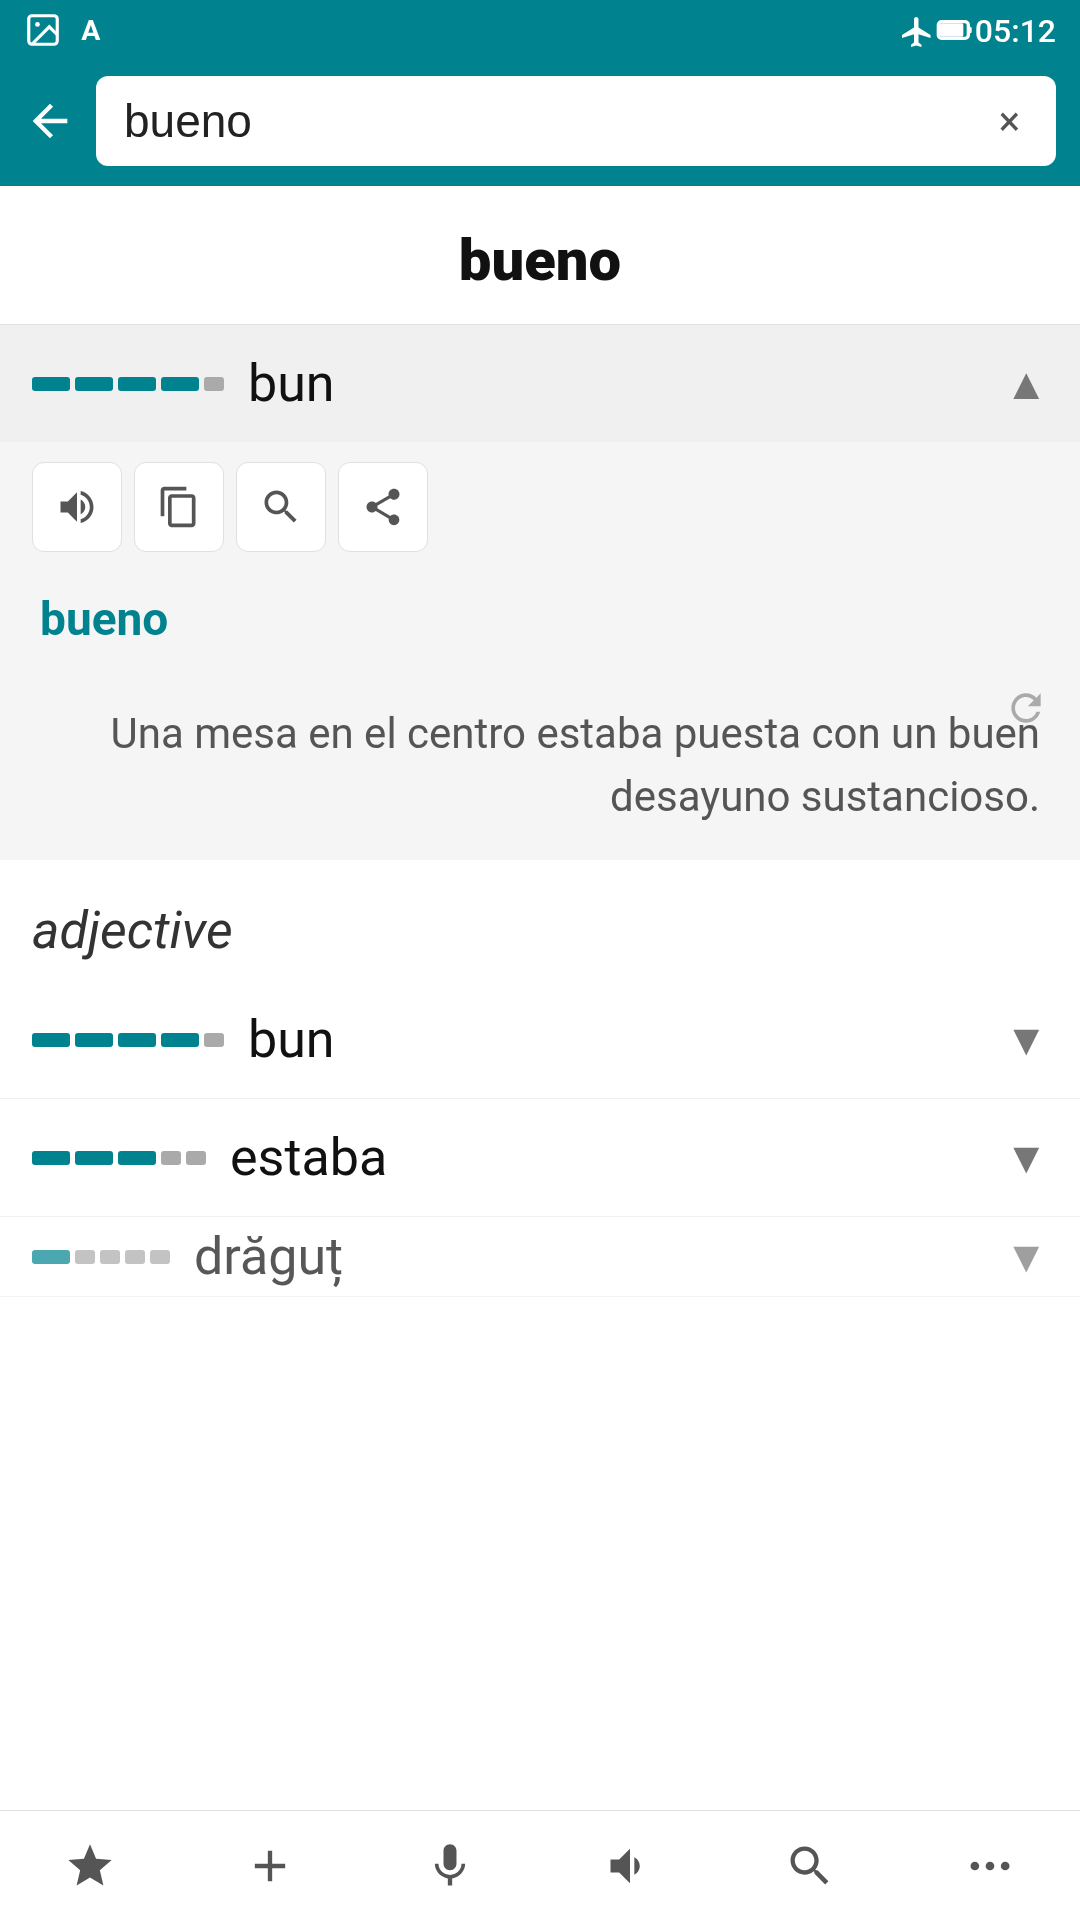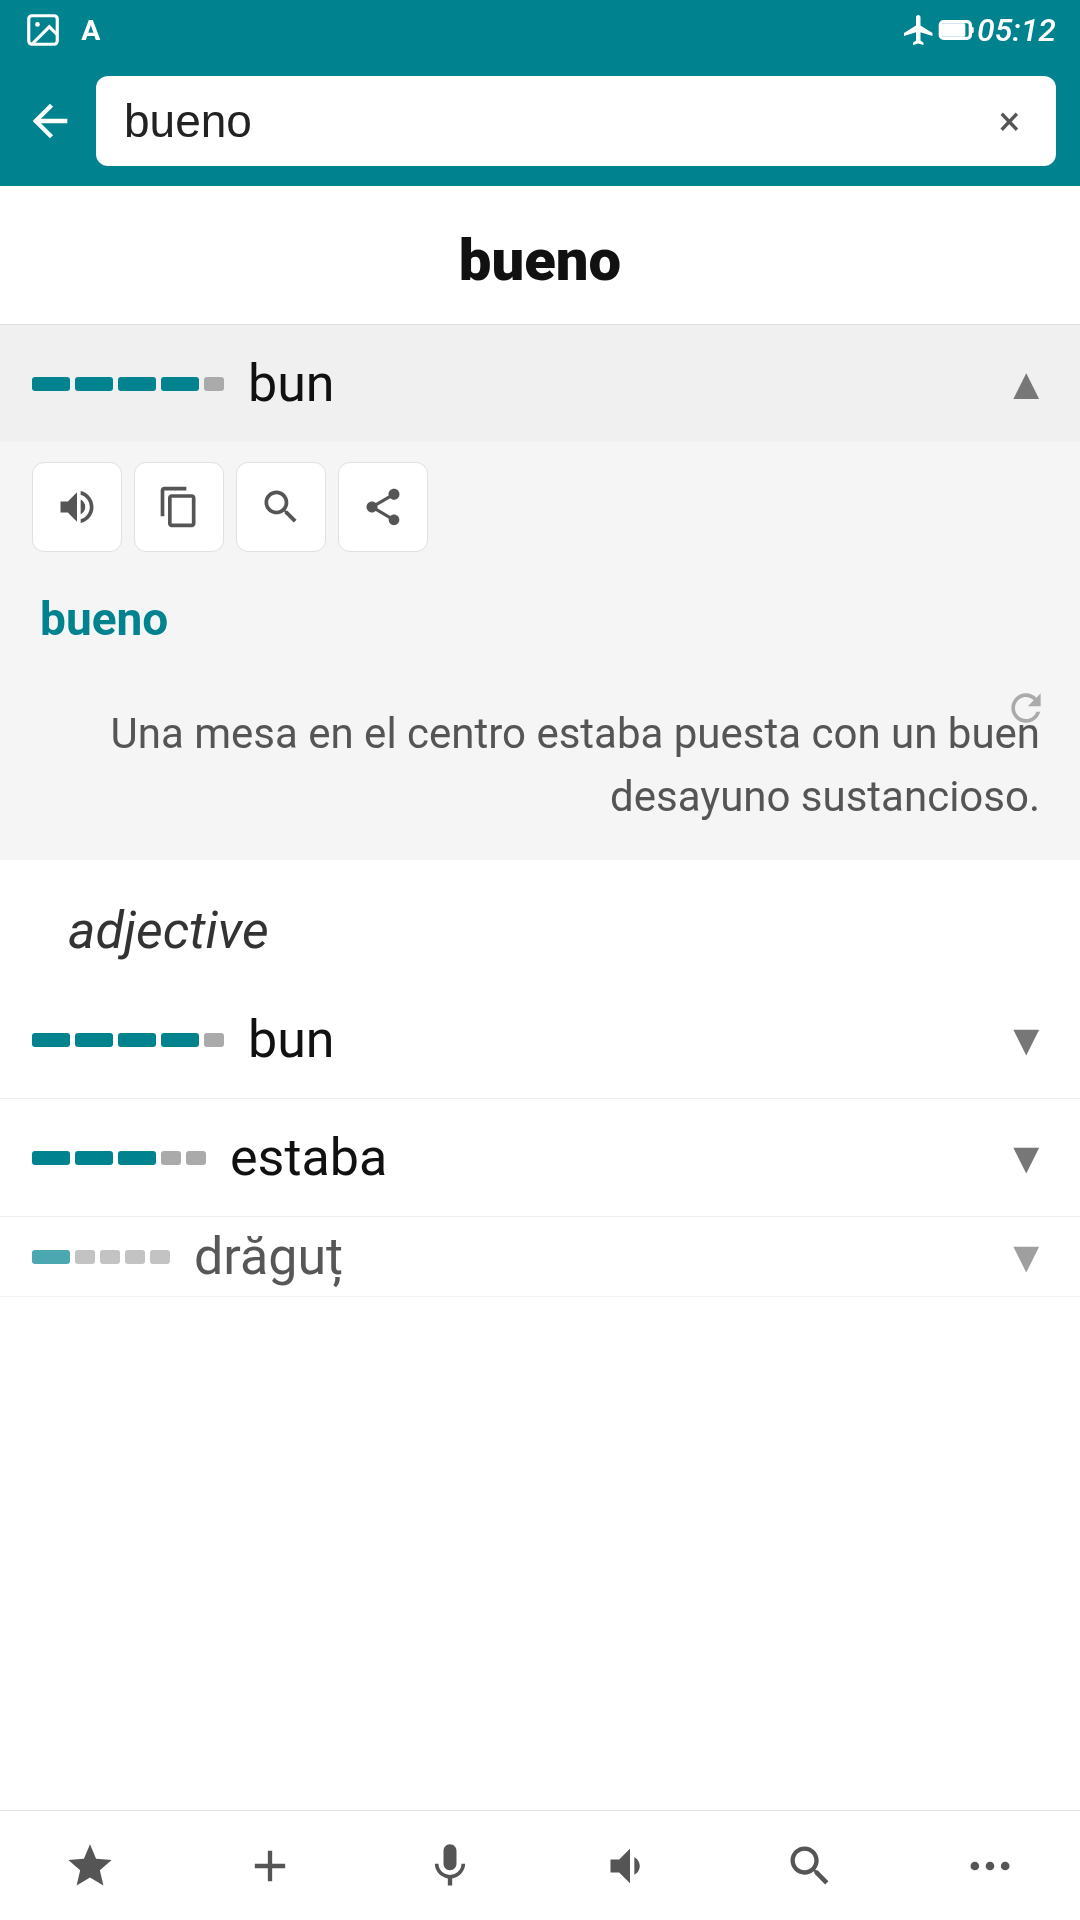--- a/index.html
+++ b/index.html
@@ -23,25 +23,24 @@
       justify-content: space-between;
       padding: 0 24px;
     }
     .status-bar-left {
       display: flex;
       gap: 16px;
       align-items: center;
     }
     .status-bar-right {
       display: flex;
-      align-items: center;
+      align-items: flex-end;
       color: white;
       font-size: 32px;
       font-weight: 500;
-      font-style: italic;
     }
 
     
     .header {
       width: 100%;
       background: #00838f;
       padding: 16px 24px 20px 24px;
       display: flex;
       align-items: center;
       gap: 20px;
@@ -192,21 +191,20 @@
       text-align: right;
     }
 
     
     .pos-label {
       font-size: 52px;
       font-style: italic;
       color: #333;
       padding: 40px 32px 20px 32px;
       background: white;
-      margin-left: 36px;
     }
 
     
     .entry-row {
       display: flex;
       align-items: center;
       justify-content: space-between;
       padding: 28px 32px;
       background: white;
       border-bottom: 1px solid #efefef;

